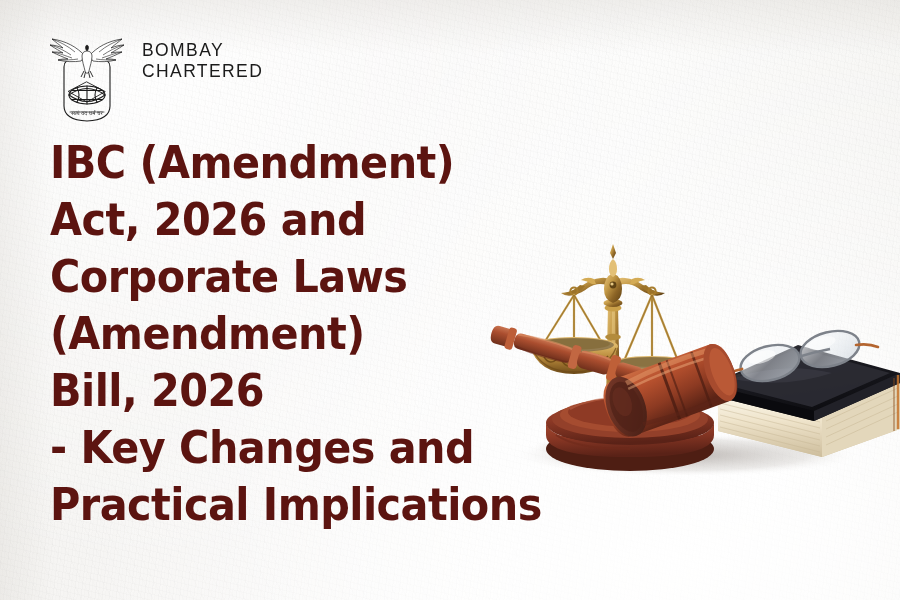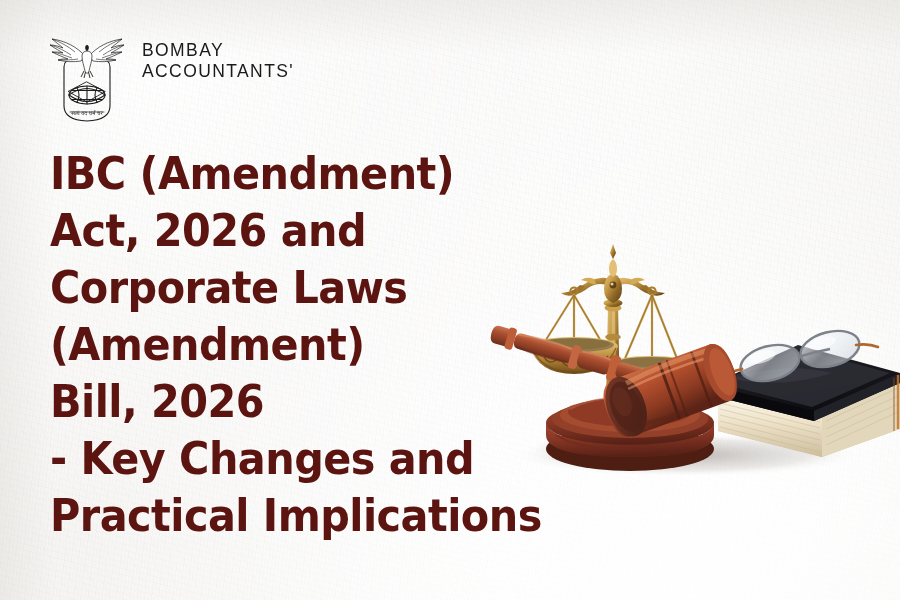--- a/index.html
+++ b/index.html
@@ -90,21 +90,21 @@
     line-height: 21px;
     color: #1b1b1b;
     font-weight: 400;
     white-space: nowrap;
   }
 
   
   .headline {
     position: absolute;
     left: 50px;
-    top: 145px;
+    top: 134px;
     width: 560px;
   }
   .headline .line {
     font-family: "DejaVu Sans", sans-serif;
     font-weight: 700;
     font-size: 45px;
     line-height: 57px;
     letter-spacing: -0.6px;
     color: #5c1410;
     white-space: nowrap;
@@ -177,21 +177,21 @@
           <path d="M43 17 C40 17 38 19 38 22 C38 27 40 32 41 37
                    C42 40 44 40 45 37 C46 32 48 27 48 22 C48 19 46 17 43 17 Z" fill="#ffffff"></path>
           <path d="M43 17 C41 15 41 12 43 11 C45 12 45 15 43 17 Z" fill="#1c1c1c"></path>
 
           <path d="M40 37 L37 43 M41.5 38 L40 44 M44.5 38 L46 44 M46 37 L49 43" fill="none" stroke-width="0.9"></path>
         </g>
       </svg>
     </span>
     <span class="logo-words">
       <span>BOMBAY</span>
-      <span>ACCOUNTANTS'</span>
+      <span>CHARTERED</span>
     </span>
   </div>
 
   <div class="headline">
     <div class="line">IBC (Amendment)</div>
     <div class="line">Act, 2026 and</div>
     <div class="line">Corporate Laws</div>
     <div class="line">(Amendment)</div>
     <div class="line">Bill, 2026</div>
     <div class="line">- Key Changes and</div>

